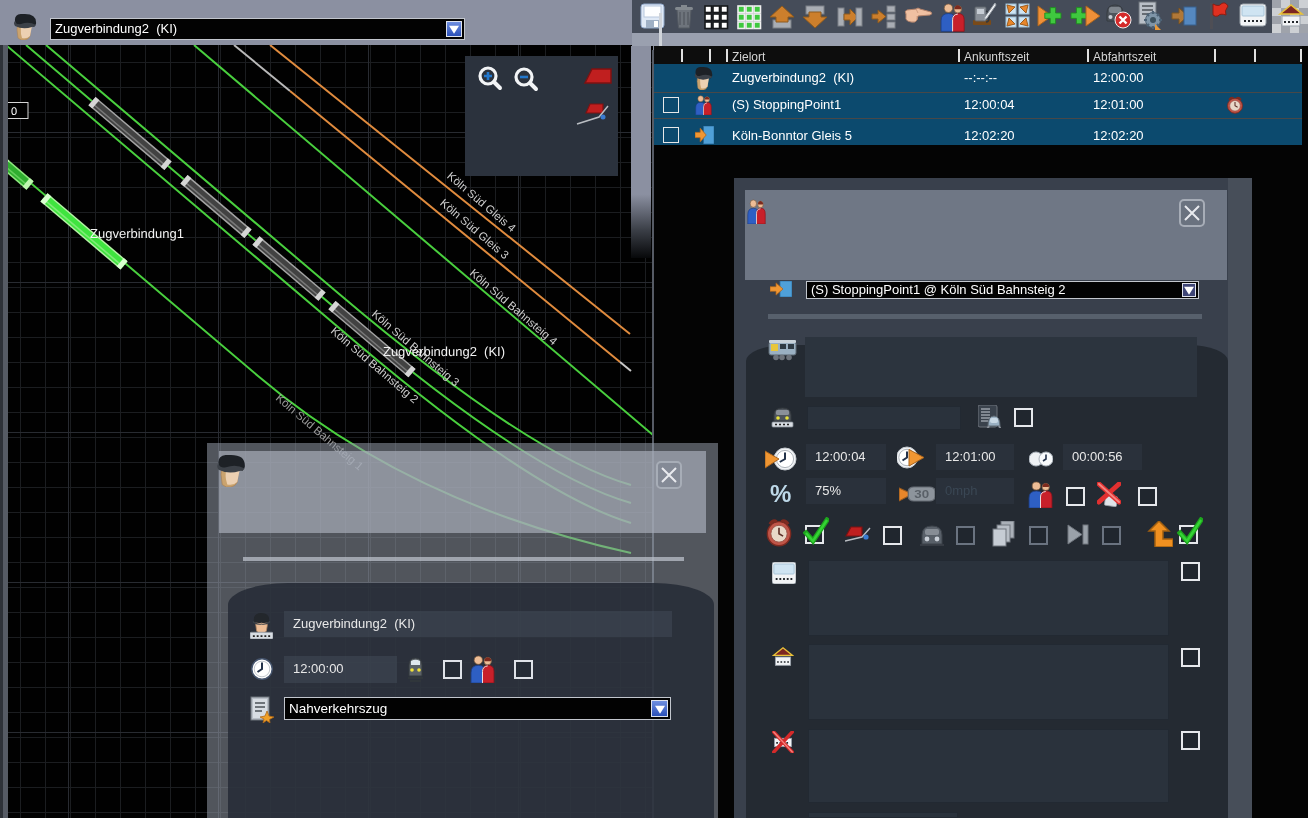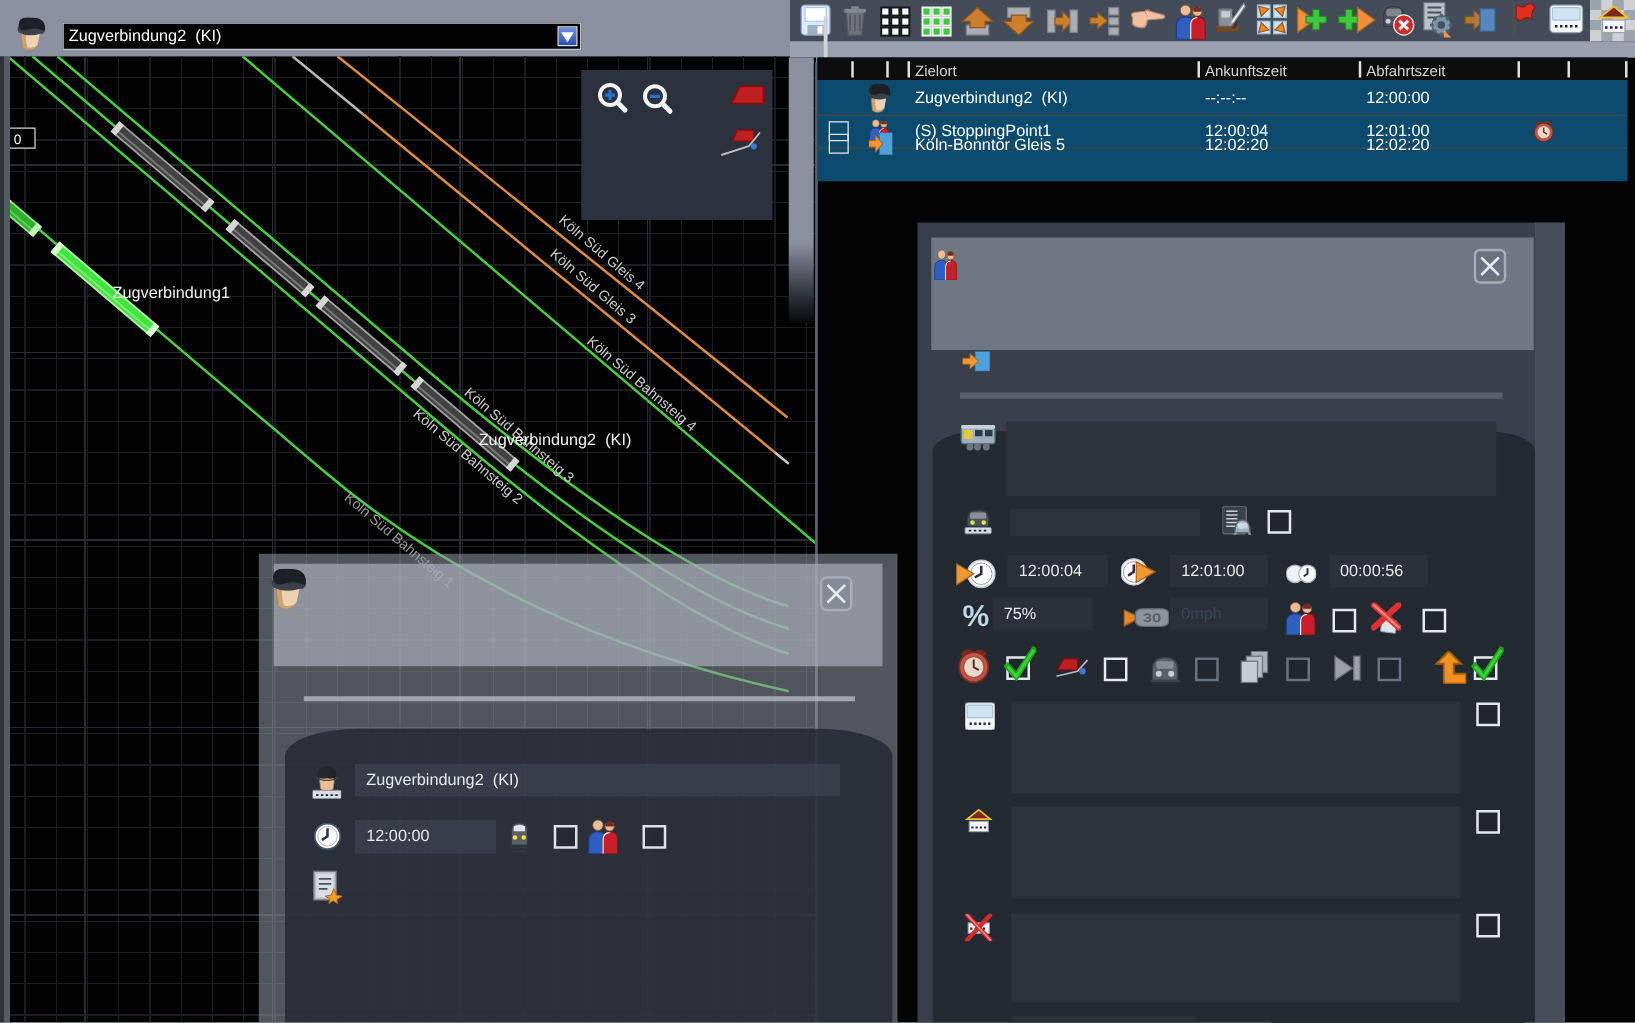--- a/index.html
+++ b/index.html
@@ -314,21 +314,21 @@
     <div class="abs" style="left:310px;top:4px;">12:00:04</div>
     <div class="abs" style="left:439px;top:4px;">12:01:00</div>
     <div class="abs" id="ico-alarm-t" style="left:572px;top:3px;width:18px;height:18px;"><svg width="100%" height="100%" viewBox="0 0 24 24" preserveAspectRatio="none">
     <circle cx="12" cy="13" r="10" fill="#c05548" stroke="#7d2a20" stroke-width="1.2"></circle>
     <circle cx="12" cy="13" r="7" fill="#e8d8c8" stroke="#9a5348" stroke-width="0.8"></circle>
     <path d="M12 8 v5 l3.5 2" stroke="#5d3028" stroke-width="1.4" fill="none"></path>
     <path d="M4 5 Q7 1 10 3 M20 5 Q17 1 14 3" stroke="#7d2a20" stroke-width="2.4" fill="none"></path>
         </svg></div>
   </div>
   <div class="abs" style="left:0;top:72px;width:648px;height:1px;background:#484848;"></div>
-  <div class="abs" style="left:0;top:57px;width:648px;height:26px;font-size:13px;text-align:right;">
+  <div class="abs" style="left:0;top:77px;width:648px;height:26px;font-size:13px;text-align:right;">
     <div class="abs" style="left:9px;top:4px;width:16px;height:16px;border:1.5px solid #e8e8e8;"></div>
     <div class="abs" id="ico-arrsq-t" style="left:41px;top:3px;width:19px;height:18px;"><svg width="100%" height="100%" viewBox="0 0 22 17" preserveAspectRatio="none">
     <rect x="10" y="0" width="12" height="17" fill="#4fa0d8" stroke="#2d6ea0" stroke-width="0.8"></rect>
     <path d="M0 6 L0 11 L6 11 L6 15 L13 8.5 L6 2 L6 6 Z" fill="#f09632" stroke="#a8641e" stroke-width="0.8"></path>
         </svg></div>
     <div class="abs" style="left:78px;top:5px;">Köln-Bonntor Gleis 5</div>
     <div class="abs" style="left:310px;top:5px;">12:02:20</div>
     <div class="abs" style="left:439px;top:5px;">12:02:20</div>
   </div>
 </div>
@@ -348,20 +348,24 @@
     <path d="M14 4 Q16 1 19 3 Q21 4 20 6 L14 6 Z" fill="#7c2a1e"></path>
     <path d="M1 27 L1 17 Q1 10 8 10 Q15 10 15 17 L15 27 Z" fill="#2e5fc4" stroke="#1d3f86" stroke-width="0.8"></path>
     <path d="M12 27 L12 16 Q12 10 17.5 10 Q23 10 23 16 L23 27 Z" fill="#c8202a" stroke="#8d141c" stroke-width="0.8"></path>
     <path d="M12 27 L12 16 Q12 11 17 10.5" fill="none" stroke="#f0f0f0" stroke-width="0.9"></path>
       </svg></div>
 
   <div class="abs" id="ico-arrsq" style="left:36px;top:103px;width:22px;height:16px;"><svg width="100%" height="100%" viewBox="0 0 22 17" preserveAspectRatio="none">
     <rect x="10" y="0" width="12" height="17" fill="#4fa0d8" stroke="#2d6ea0" stroke-width="0.8"></rect>
     <path d="M0 6 L0 11 L6 11 L6 15 L13 8.5 L6 2 L6 6 Z" fill="#f09632" stroke="#a8641e" stroke-width="0.8"></path>
       </svg></div>
+  <div class="ddn" style="left:72px;top:103px;width:393px;height:18px;">
+    <div class="txt" style="line-height:16px;">(S) StoppingPoint1 @ Köln Süd Bahnsteig 2</div>
+    <div class="ddbtn" style="width:14px;height:14px;top:1px;background:#3f4677;"></div>
+  </div>
   <div class="abs" style="left:34px;top:136px;width:434px;height:5px;background:#57606c;"></div>
 
   <div class="abs" id="rbody" style="left:12px;top:167px;width:482px;height:473px;background:#242a32;border-radius:40px 40px 0 0 / 16px 16px 0 0;"></div>
 
   <div class="lbx" style="left:71px;top:159px;width:392px;height:60px;background:#2c343e;border:none;"></div>
   <div class="abs" id="ico-wagon" style="left:34px;top:161px;width:29px;height:23px;"><svg width="100%" height="100%" viewBox="0 0 29 23" preserveAspectRatio="none">
     <rect x="1" y="3" width="27" height="13" rx="2" fill="#9ab0c2" stroke="#5f6a74"></rect>
     <rect x="3" y="5" width="7" height="7" fill="#e8c63a"></rect>
     <rect x="12" y="5" width="6" height="5" fill="#2e3a44"></rect>
         <rect x="20" y="5" width="6" height="5" fill="#2e3a44"></rect>
@@ -403,21 +407,21 @@
       </svg></div>
   <div class="fld" style="left:202px;top:266px;width:78px;height:26px;">12:01:00</div>
   <div class="abs" id="ico-clk2" style="left:295px;top:273px;width:24px;height:16px;"><svg width="100%" height="100%" viewBox="0 0 24 16" preserveAspectRatio="none">
     <circle cx="7" cy="8" r="7" fill="#eef1f4" stroke="#aab2bb" stroke-width="1"></circle>
     <circle cx="17" cy="8" r="7" fill="#f8fafc" stroke="#aab2bb" stroke-width="1"></circle>
     <path d="M17 3.5 V8 L14 10" stroke="#23324a" stroke-width="1.6" fill="none"></path>
       </svg></div>
   <div class="fld" style="left:329px;top:266px;width:79px;height:26px;">00:00:56</div>
 
   <div class="abs" style="left:36px;top:302px;width:26px;height:26px;color:#bdd8e8;font-size:24px;font-weight:bold;">%</div>
-  <div class="fld" style="left:60px;top:300px;width:80px;height:26px;">75%</div>
+  <div class="fld" style="left:72px;top:300px;width:80px;height:26px;">75%</div>
   <div class="abs" id="ico-spd" style="left:165px;top:306px;width:36px;height:20px;"><svg width="100%" height="100%" viewBox="0 0 27 20" preserveAspectRatio="none">
     <path d="M0 4 L10 10 L0 17 Z" fill="#e8862a" stroke="#9d5c1e" stroke-width="1"></path>
     <rect x="7" y="3" width="20" height="14" rx="4" fill="#8d949c" stroke="#666c74" stroke-width="1"></rect>
     <text x="17" y="14" font-size="10" font-weight="bold" fill="#5a6068" text-anchor="middle" font-family="Liberation Sans">30</text>
       </svg></div>
   <div class="fld" style="left:202px;top:300px;width:78px;height:26px;color:#3a4754;">0mph</div>
   <div class="abs" id="ppl-a" style="left:294px;top:303px;width:25px;height:27px;"><svg width="100%" height="100%" viewBox="0 0 24 27" preserveAspectRatio="none">
     <circle cx="8" cy="5" r="4" fill="#edbd96" stroke="#7c5a3c" stroke-width="0.7"></circle>
     <circle cx="17" cy="6" r="3.5" fill="#edbd96" stroke="#7c5a3c" stroke-width="0.7"></circle>
     <path d="M14 4 Q16 1 19 3 Q21 4 20 6 L14 6 Z" fill="#7c2a1e"></path>
@@ -553,13 +557,17 @@
     <path d="M12 27 L12 16 Q12 11 17 10.5" fill="none" stroke="#f0f0f0" stroke-width="0.9"></path>
       </svg></div>
   <div class="ck" style="left:307px;top:217px;border-color:#dfe2e8;"></div>
 
   <div class="abs" id="ico-docstar" style="left:43px;top:253px;width:24px;height:27px;"><svg width="100%" height="100%" viewBox="0 0 24 27" preserveAspectRatio="none">
     <rect x="1" y="1" width="18" height="23" fill="#b9bfc7" stroke="#6c737b"></rect>
     <rect x="3" y="3" width="14" height="19" fill="#d8dde3"></rect>
     <path d="M5 7 h10 M5 11 h10 M5 15 h7" stroke="#4b5158" stroke-width="1.4"></path>
     <path d="M17 15 L19 20 L24 21 L19.5 23.5 L20 27 L16.5 24.5 L13 27 L14 23 L10 21 L15 20 Z" fill="#f0a028" stroke="#b06818" stroke-width="0.8"></path>
       </svg></div>
+  <div class="ddn" style="left:77px;top:254px;width:387px;height:23px;">
+    <div class="txt" style="line-height:21px;font-size:13.5px;">Nahverkehrszug</div>
+    <div class="ddbtn" style="width:17px;height:17px;"></div>
+  </div>
 </div>
 
 </body></html>

